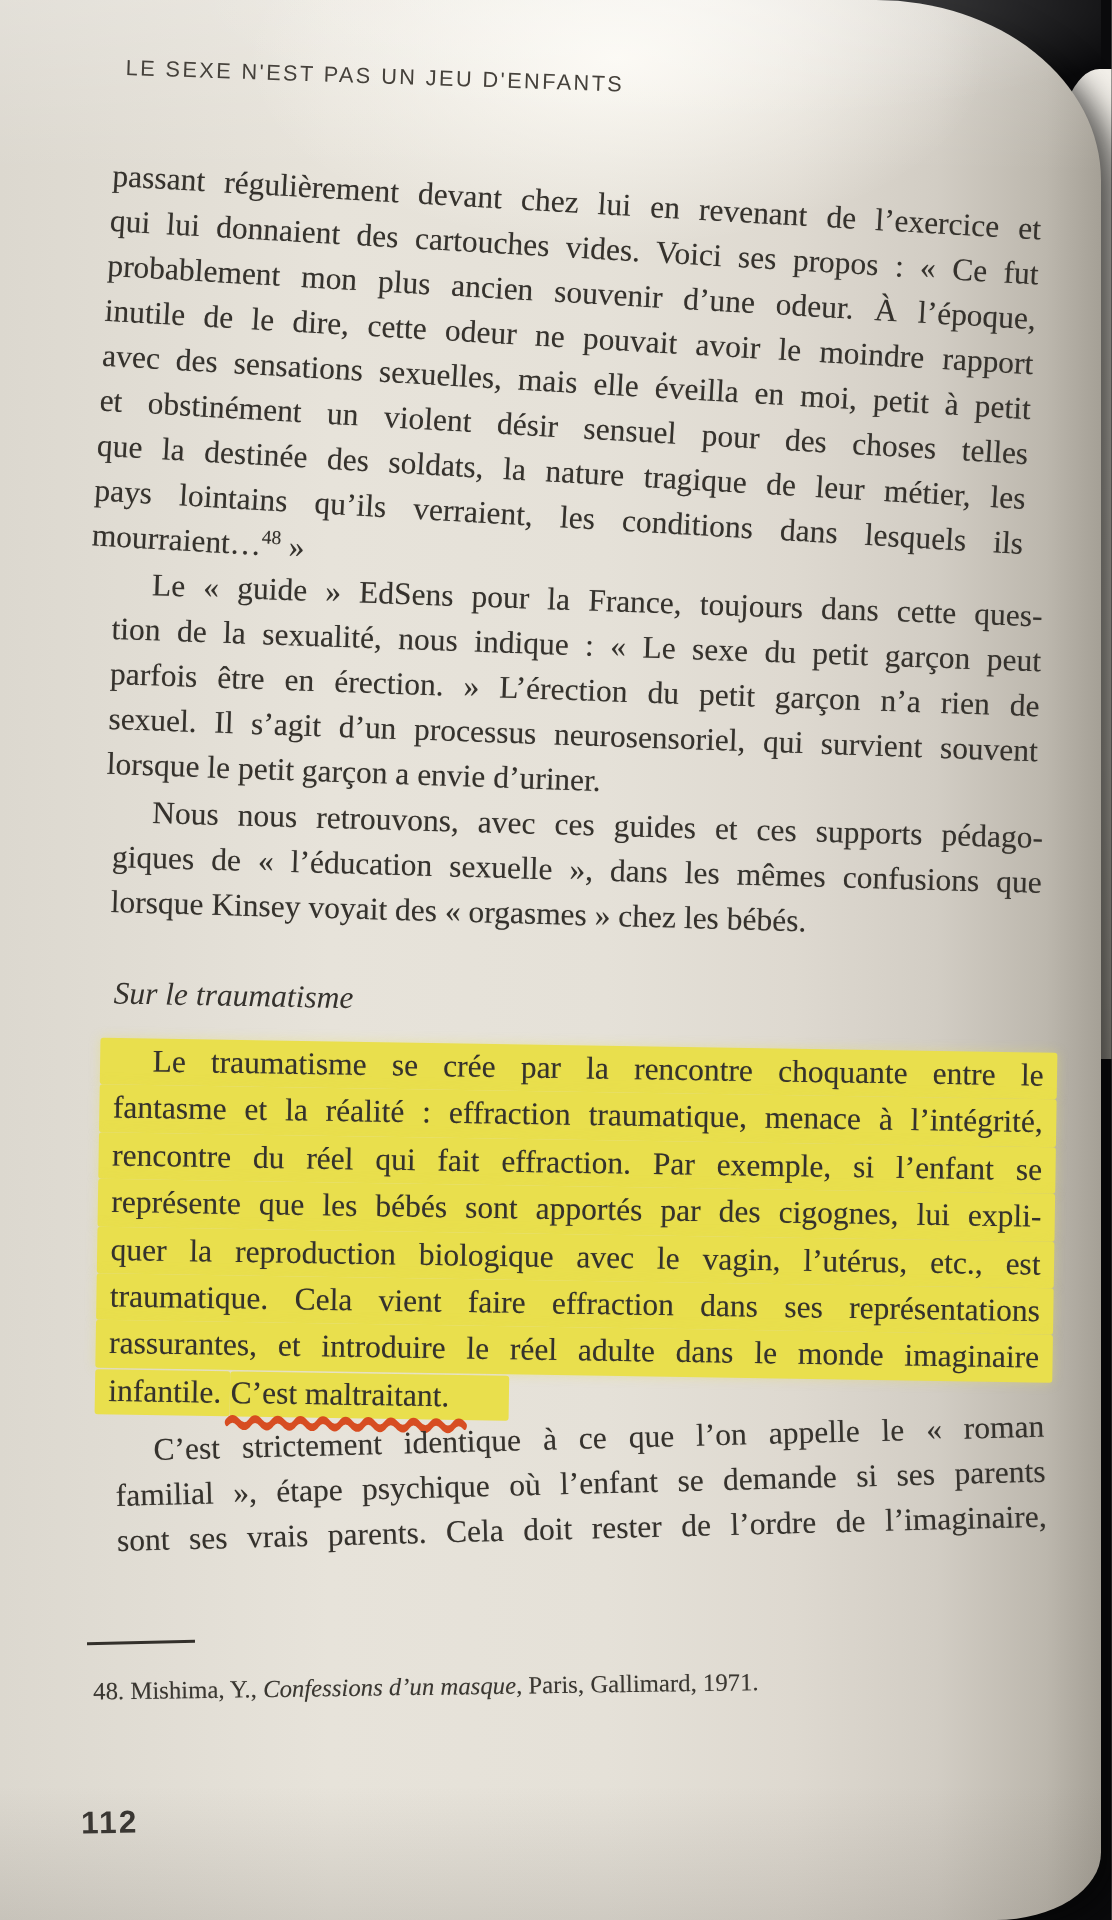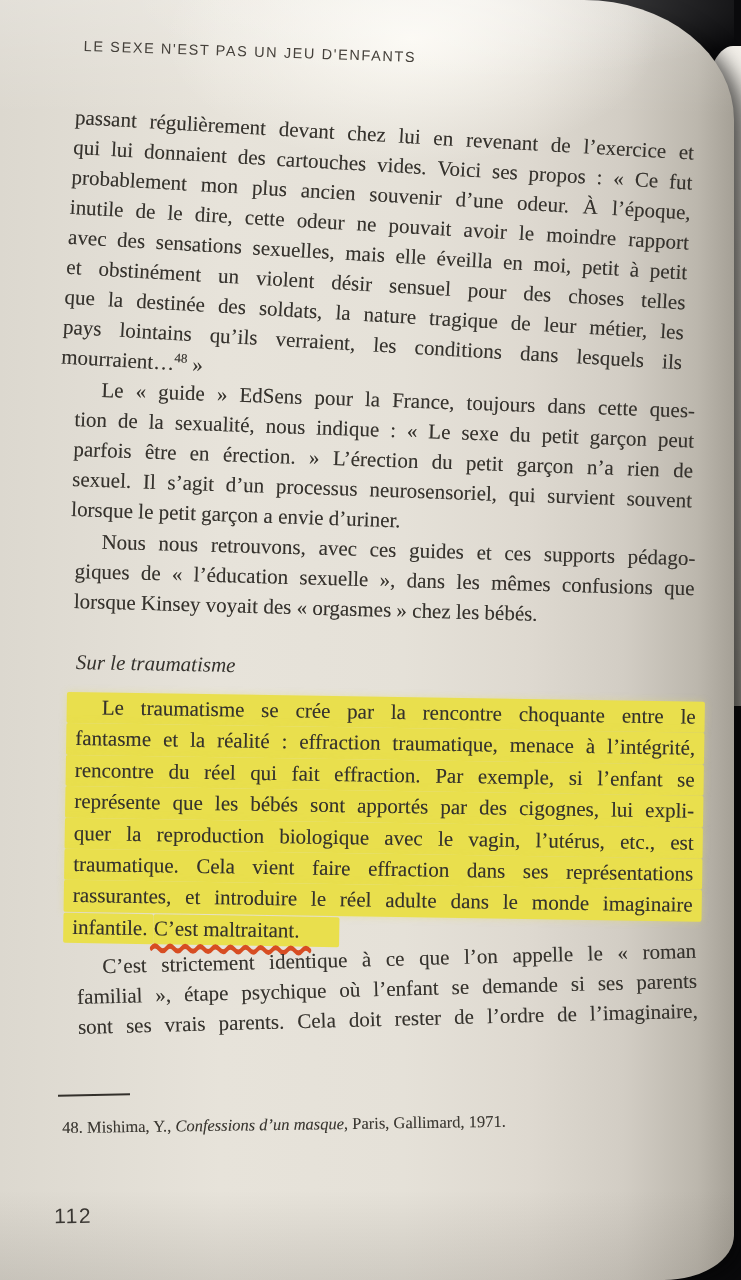--- a/index.html
+++ b/index.html
@@ -54,21 +54,21 @@
   .redline{position:relative;display:inline-block;}
   .wave{position:absolute;left:-3px;bottom:-10px;width:calc(100% + 14px);height:12px;overflow:visible;}
 
   .fn-divider{position:absolute;left:58px;top:1094px;width:72px;border-top:2.5px solid #33302b;
     transform:rotate(-1.2deg);}
   .footnote{position:absolute;left:62px;top:1118px;font-size:16.5px;color:#3a3731;
     transform:rotate(-.8deg);transform-origin:0 0;white-space:nowrap;
     text-shadow:0 0 .5px rgba(40,36,30,.3);}
   .it{font-style:italic;}
   .pagenum{position:absolute;left:54px;top:1204px;font-family:"Liberation Sans","DejaVu Sans",sans-serif;
-    font-size:21px;font-weight:normal;letter-spacing:1.5px;color:#3a3733;transform:rotate(-1deg);}
+    font-size:21px;font-weight:bold;letter-spacing:1.5px;color:#3a3733;transform:rotate(-1deg);}
 </style>
 </head>
 <body>
 
 <div class="bg">
 
   <div class="strip">
     <div class="frag" style="left:7px;top:160px;"></div>
     <div class="frag" style="left:13px;top:240px;"></div>
     <div class="frag" style="left:5px;top:320px;"></div>

